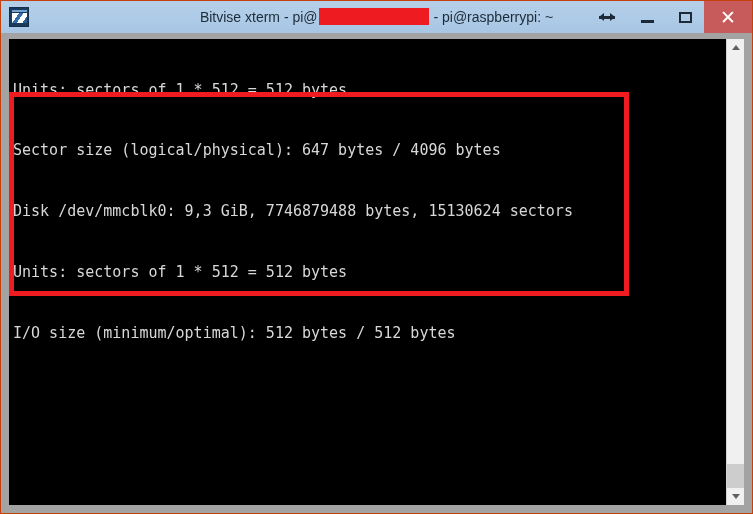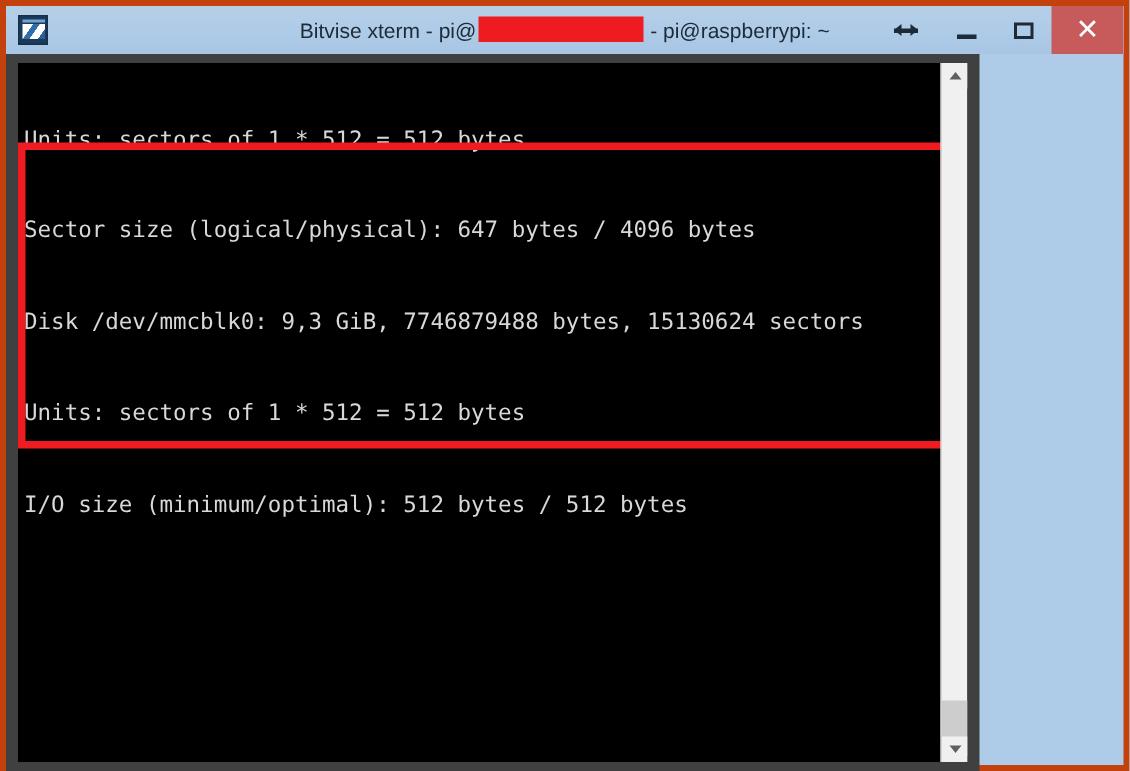--- a/index.html
+++ b/index.html
@@ -14,21 +14,21 @@
     overflow: hidden;
     font-family: "Liberation Sans", sans-serif;
   }
 
   .window {
     position: relative;
     width: 753px;
     height: 514px;
     box-sizing: border-box;
     background: #aecbe8;
-    border: 4px solid #c2410c;
+    border: 1px solid #c2410c;
   }
 
   
   .titlebar {
     position: relative;
     height: 32px;
     width: 100%;
     background: linear-gradient(to bottom, #b6cfe8 0%, #aecbe7 50%, #a8c6e4 100%);
     display: flex;
     align-items: center;
@@ -166,25 +166,25 @@
     line-height: 19px;
     font-family: "Liberation Sans", sans-serif;
     font-weight: 400;
   }
 
   
   .term-frame {
     position: absolute;
     left: 0;
     top: 32px;
-    width: 649px;
+    width: 751px;
     height: 480px;
     box-sizing: border-box;
     padding: 6px 8px 8px 8px;
-    background: #404040;
+    background: #a3a3a3;
   }
 
   .term {
     position: relative;
     width: 100%;
     height: 100%;
     background: #000000;
     box-sizing: border-box;
     overflow: hidden;
   }

